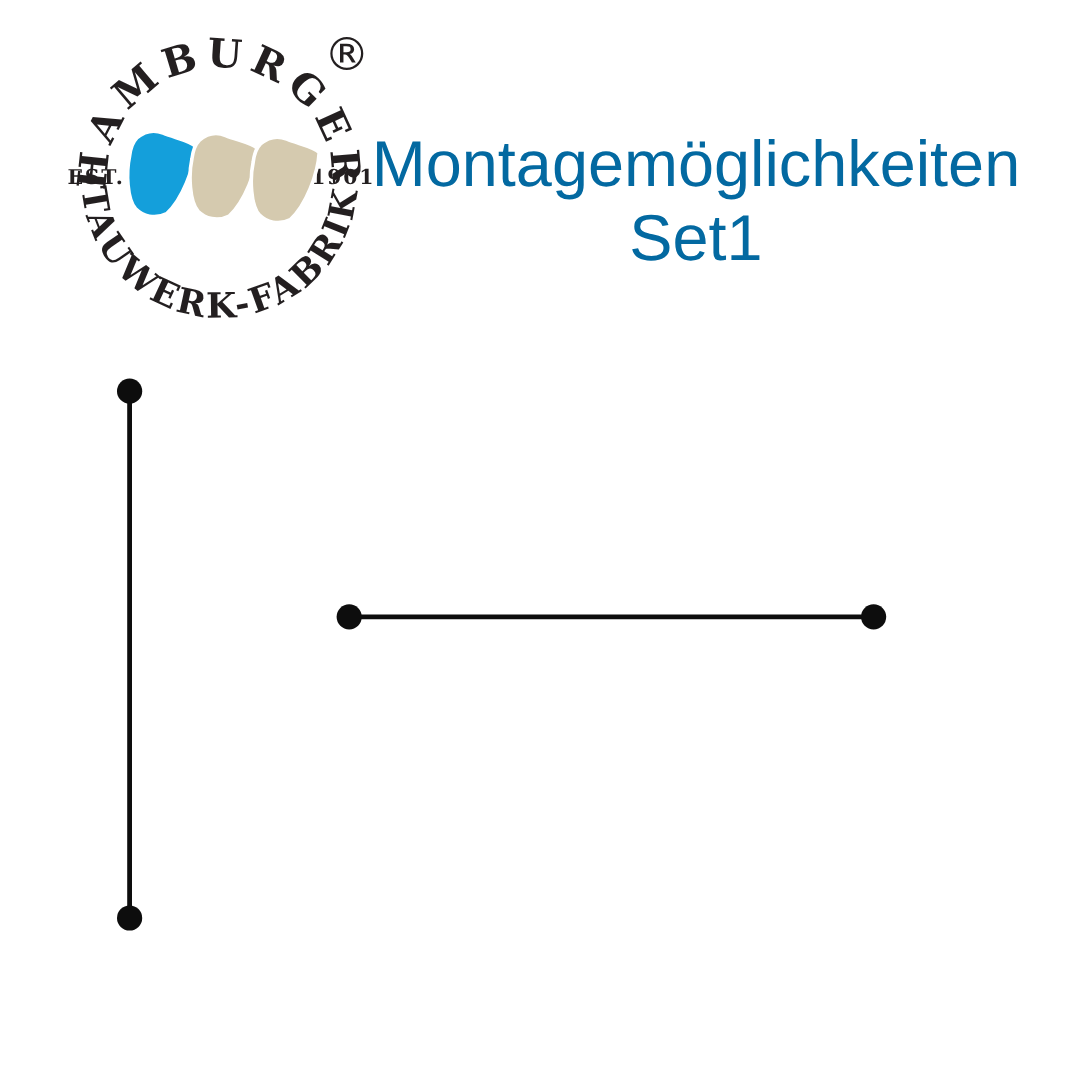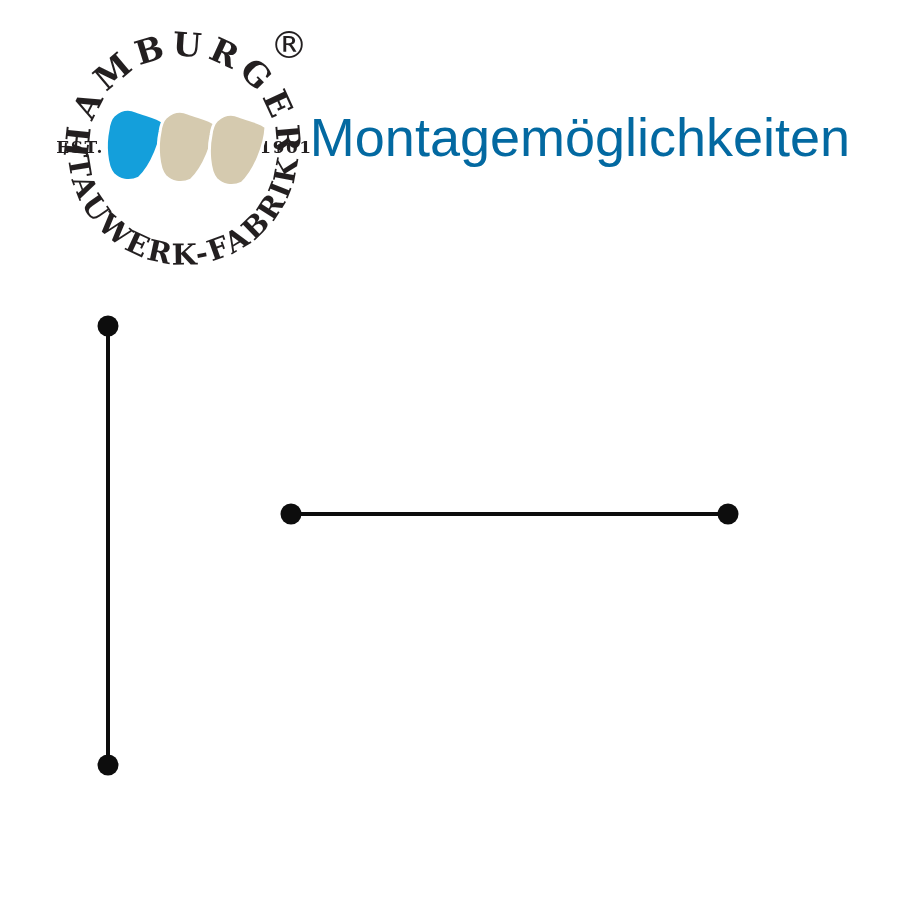--- a/index.html
+++ b/index.html
@@ -76,20 +76,21 @@
 
     <g stroke="#FFFFFF" stroke-width="3">
       <use href="#leafShape" fill="#149FDB"></use>
       <use href="#leafShape" transform="translate(52,2)" fill="#D5CAAF"></use>
       <use href="#leafShape" transform="translate(103,5)" fill="#D5CAAF"></use>
     </g>
   </svg>
 
   <div class="title">
     <span class="line">Montagemöglichkeiten</span>
+    <span class="line">Set1</span>
   </div>
 
   <svg class="diagram-svg" width="900" height="900" viewBox="0 0 900 900">
     <line x1="108" y1="326" x2="108" y2="765" stroke="#0D0D0D" stroke-width="4"></line>
     <circle cx="108" cy="326" r="10.5" fill="#0D0D0D"></circle>
     <circle cx="108" cy="765" r="10.5" fill="#0D0D0D"></circle>
     <line x1="291" y1="514" x2="728" y2="514" stroke="#0D0D0D" stroke-width="4"></line>
     <circle cx="291" cy="514" r="10.5" fill="#0D0D0D"></circle>
     <circle cx="728" cy="514" r="10.5" fill="#0D0D0D"></circle>
   </svg>

